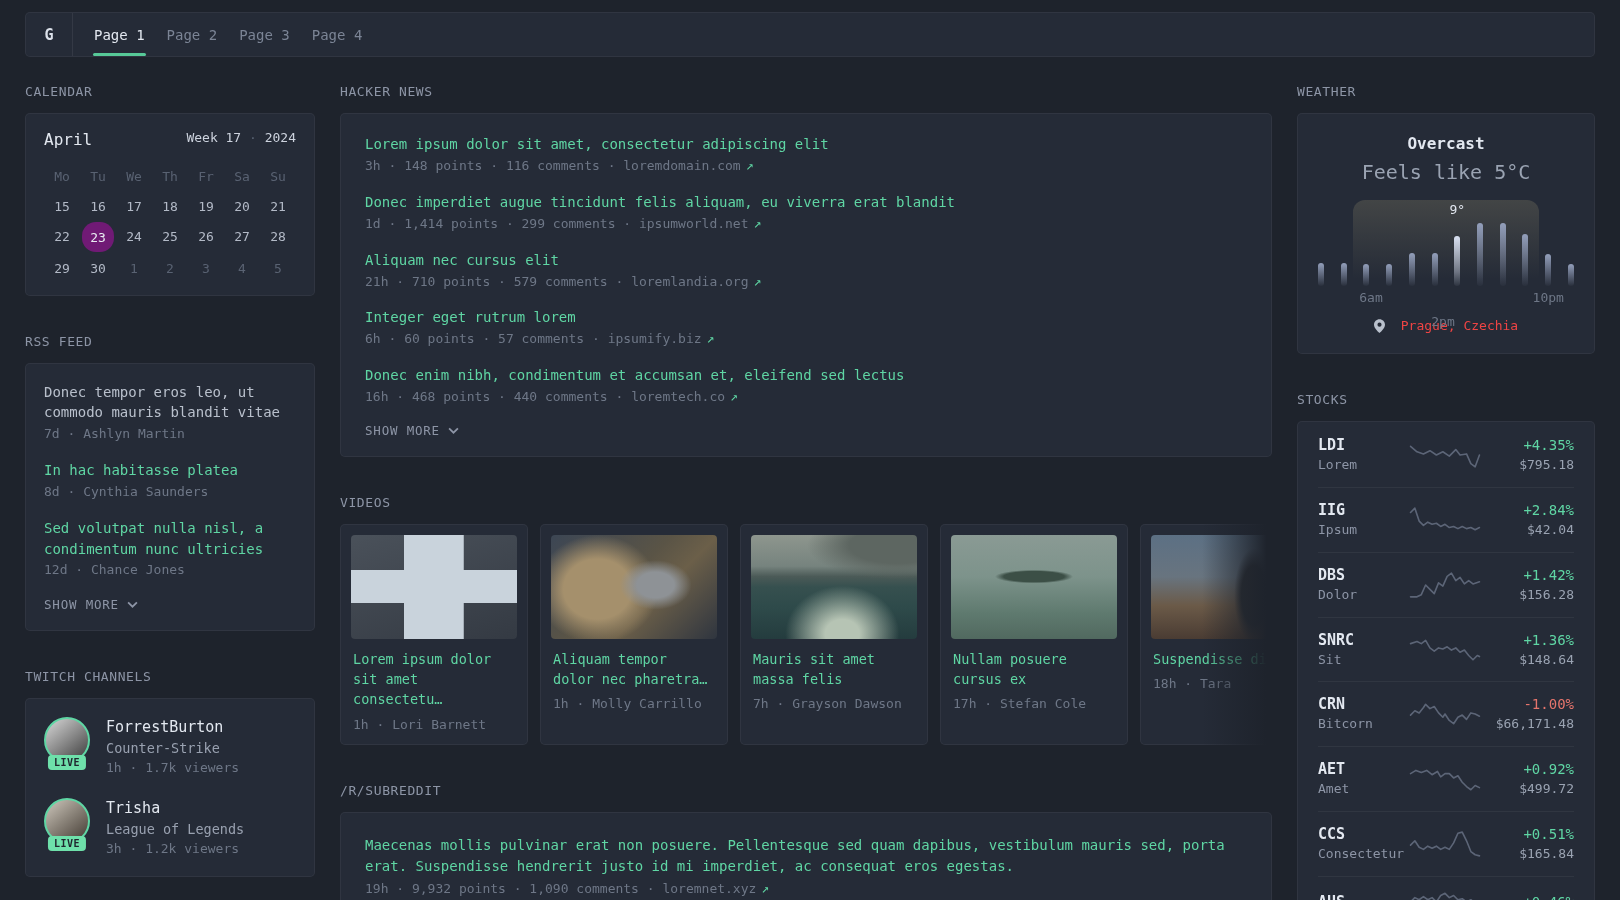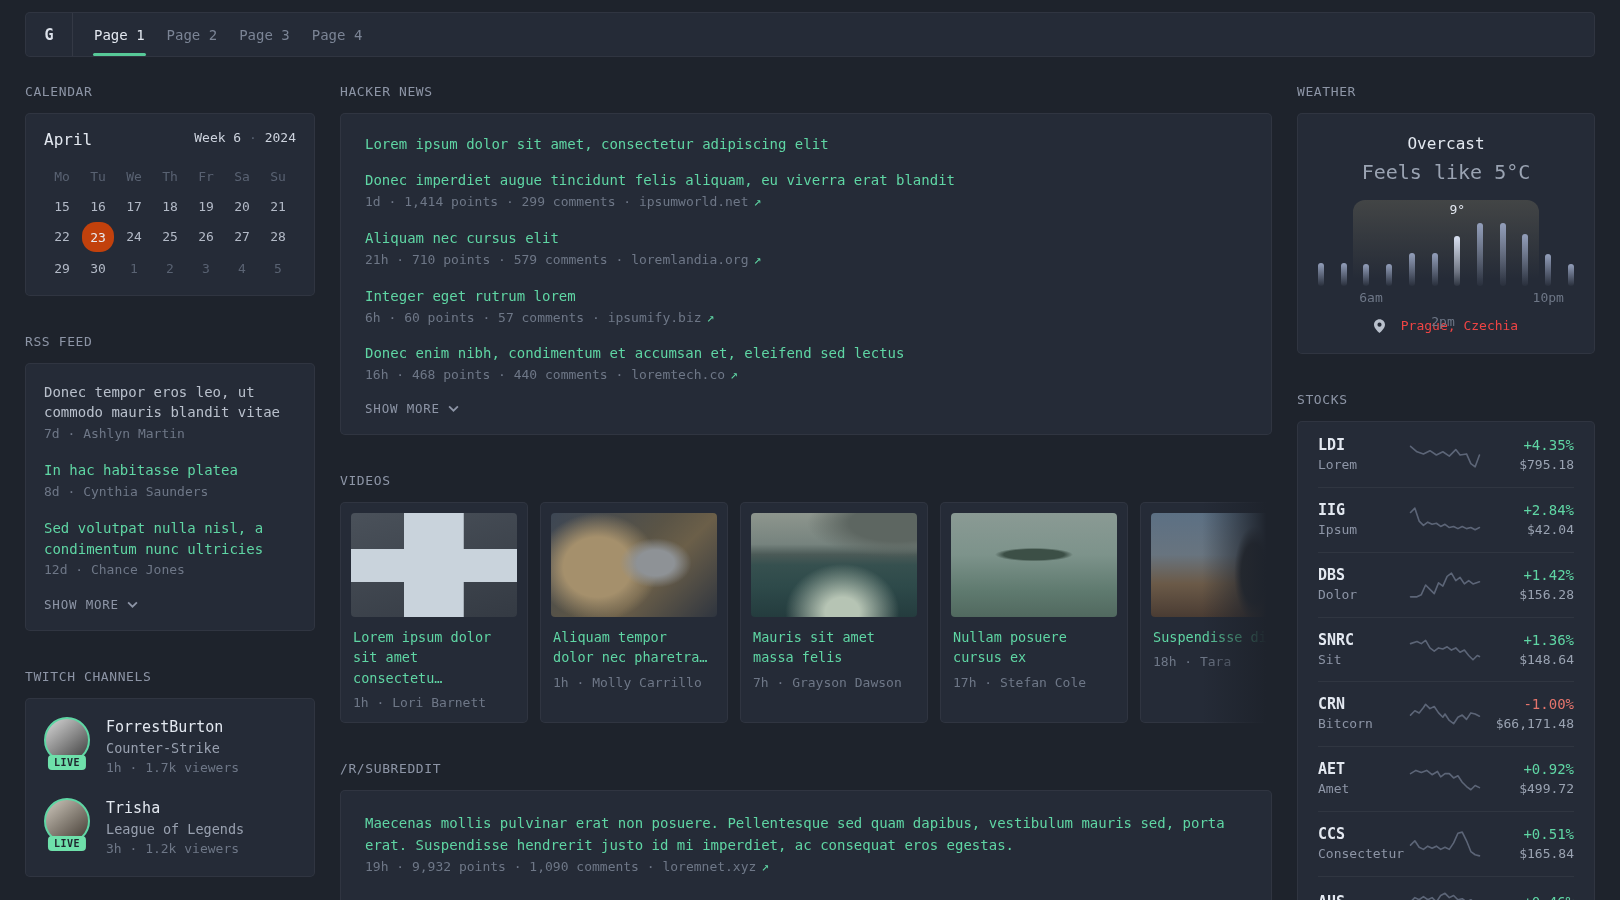--- a/index.html
+++ b/index.html
@@ -37,21 +37,21 @@
   .cal-card{padding:16px 18px 12px}
   .cal-head{display:flex;justify-content:space-between;align-items:flex-start}
   .cal-month{color:#e3e8f0;font-size:16px}
   .cal-week{font-size:13px;color:#cdd3de}
   .cal-week .dot{color:#596272}
   .cal-grid{display:grid;grid-template-columns:repeat(7,1fr);margin-top:12px}
   .cal-grid>div{height:30px;display:flex;align-items:center;justify-content:center;font-size:13px}
   .dow{color:#596272;font-size:12px}
   .day{color:#b3bac7}
   .day.dim{color:#596272}
-  .day.sel{background:#c2410c;border-radius:14px;color:#e8ecf2;margin:1px 2px}
+  .day.sel{background:#701a75;border-radius:14px;color:#e8ecf2;margin:1px 2px}
 
   
   .feed-card{padding:18px}
   .feed-item{margin-bottom:16px}
   .g-title{display:block;color:#5fd6a4;font-size:14px;line-height:1.45;text-decoration:none;cursor:pointer}
   .g-title.visited{color:#b9c0cc}
   .meta{color:#6e7787;font-size:13px;line-height:1.6;margin-top:1px}
   .meta .arrow{color:#5fd6a4;margin-left:5px;font-family:"DejaVu Sans Mono","DejaVu Sans",monospace}
   .meta a.domain{color:#6e7787;text-decoration:none;cursor:pointer}
   .show-more{display:flex;align-items:center;gap:8px;color:#8d95a6;font-size:12.5px;
@@ -106,21 +106,21 @@
     radial-gradient(26px 62px at 62% 58%,#2c2f33 0 48%,rgba(0,0,0,0) 76%),
     linear-gradient(180deg,#5c7084 0%,#68747f 40%,#6b5a48 68%,#4a3c33 100%)}
   .v-title{display:block;color:#5fd6a4;font-size:13.5px;line-height:1.5;margin:10px 2px 0;text-decoration:none}
   .v-meta{color:#6e7787;font-size:13px;margin:7px 2px 2px}
 
   .sr-card{padding:22px 24px;min-height:180px}
   .sr-title{line-height:1.55}
 
   
   .weather-card{padding:20px}
-  .w-cond{text-align:center;color:#e3e8f0;font-size:16px;font-weight:normal}
+  .w-cond{text-align:center;color:#e3e8f0;font-size:16px;font-weight:bold}
   .w-feels{text-align:center;color:#9aa3b2;font-size:20px;margin-top:7px}
   .w-chart{position:relative;height:86px;margin-top:16px}
   .w-day{position:absolute;top:0;bottom:0;border-radius:12px;
     background:linear-gradient(180deg,rgba(221,205,146,0.16),rgba(221,205,146,0) 92%)}
   .w-bars{position:absolute;inset:0;display:flex;justify-content:space-between;align-items:flex-end}
   .wbar{width:6px;border-radius:3px;
     background:linear-gradient(180deg,#939fbb 0%,rgba(147,159,187,0.35) 68%,rgba(147,159,187,0.04) 100%)}
   .wbar.hi{background:linear-gradient(180deg,#d9e1f2 0%,rgba(217,225,242,0.4) 72%,rgba(217,225,242,0.05) 100%)}
   .wpeak{position:absolute;top:2px;transform:translateX(-50%);font-size:13px;color:#e3e8f0}
   .w-times{position:relative;height:18px;margin-top:4px}
@@ -159,21 +159,21 @@
   </nav>
 
   <main class="columns">
 
     <div class="col-left">
       <section>
         <h2 class="sec">CALENDAR</h2>
         <div class="card cal-card">
           <div class="cal-head">
             <span class="cal-month">April</span>
-            <span class="cal-week"><span>Week 6</span> <span class="dot">·</span> <span>2024</span></span>
+            <span class="cal-week"><span>Week 17</span> <span class="dot">·</span> <span>2024</span></span>
           </div>
           <div class="cal-grid">
             <div class="dow">Mo</div>
             <div class="dow">Tu</div>
             <div class="dow">We</div>
             <div class="dow">Th</div>
             <div class="dow">Fr</div>
             <div class="dow">Sa</div>
             <div class="dow">Su</div>
             <div class="day">15</div>
@@ -254,20 +254,21 @@
         </div>
       </section>
     </div>
 
     <div class="col-mid">
       <section>
         <h2 class="sec">HACKER NEWS</h2>
         <div class="card hn-card">
           <div class="hn-item">
             <a class="g-title">Lorem ipsum dolor sit amet, consectetur adipiscing elit</a>
+            <div class="meta"><span>3h · 148 points · 116 comments</span><span> · </span><a class="domain">loremdomain.com</a><span class="arrow">↗</span></div>
           </div>
           <div class="hn-item">
             <a class="g-title">Donec imperdiet augue tincidunt felis aliquam, eu viverra erat blandit</a>
             <div class="meta"><span>1d · 1,414 points · 299 comments</span><span> · </span><a class="domain">ipsumworld.net</a><span class="arrow">↗</span></div>
           </div>
           <div class="hn-item">
             <a class="g-title">Aliquam nec cursus elit</a>
             <div class="meta"><span>21h · 710 points · 579 comments</span><span> · </span><a class="domain">loremlandia.org</a><span class="arrow">↗</span></div>
           </div>
           <div class="hn-item">

